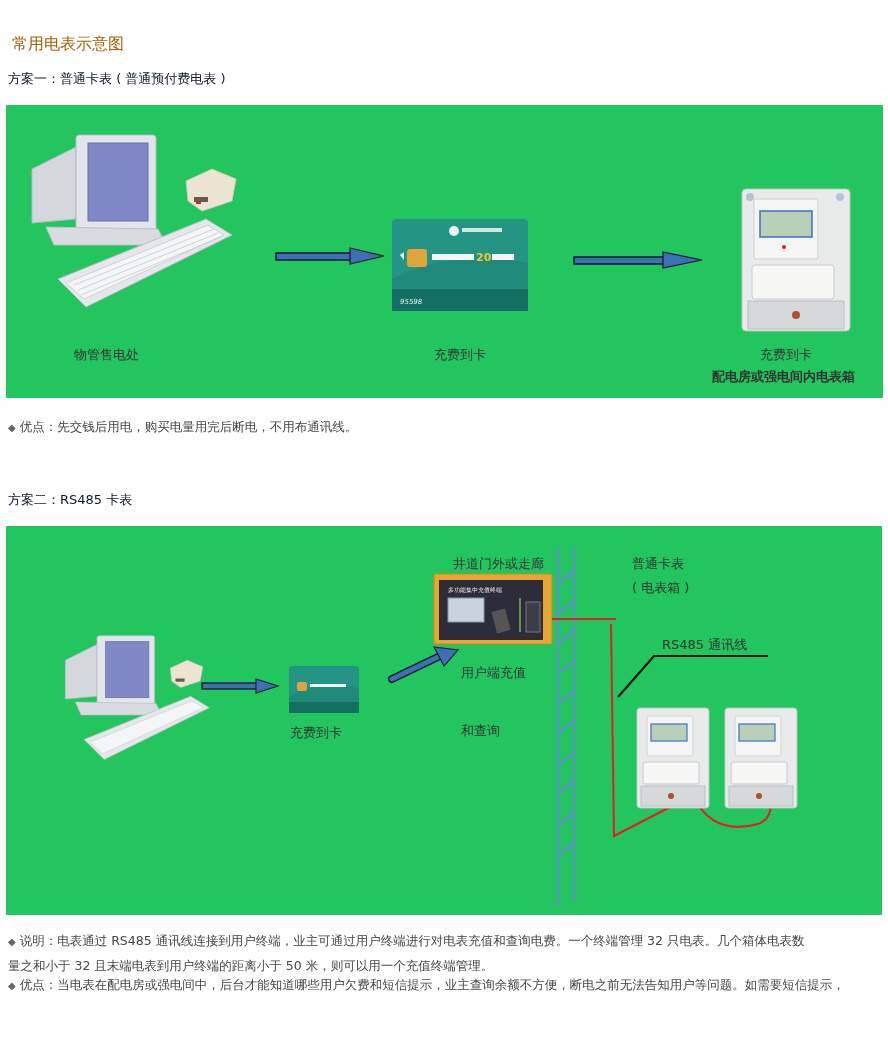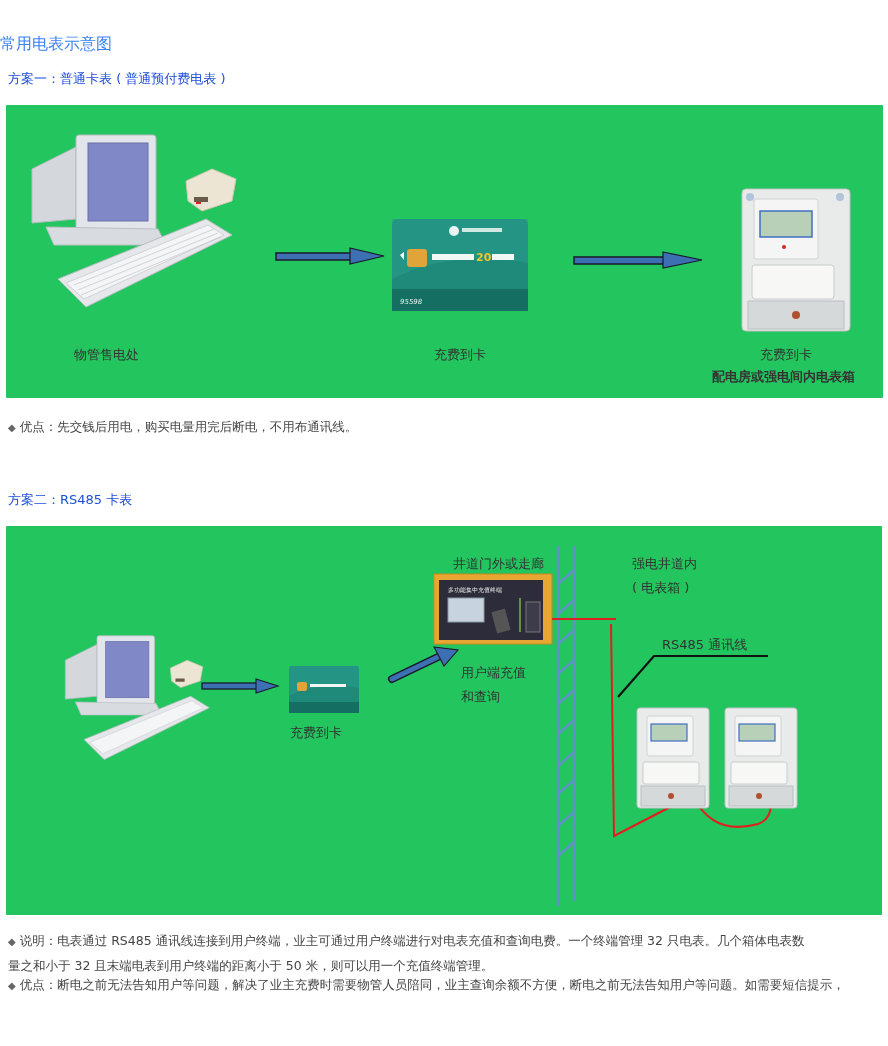--- a/index.html
+++ b/index.html
@@ -1,20 +1,20 @@
 <!DOCTYPE html>
 <html><head>
 <meta charset="utf-8">
 <style>
   html, body { margin: 0; padding: 0; background: #ffffff; }
   body { width: 888px; height: 1046px; position: relative; overflow: hidden;
          font-family: "DejaVu Sans", "Liberation Sans", sans-serif; color: #333; }
   .abs { position: absolute; }
-  .title { left: 0; top: 34px; font-size: 16px; color: #3b82f6; }
-  .subhead { font-size: 13px; color: #1d4ed8; }
+  .title { left: 12px; top: 34px; font-size: 16px; color: #a16207; }
+  .subhead { font-size: 13px; color: #0f172a; }
   .panel { background: #22c55e; border-radius: 1px; }
   .lbl { font-size: 13px; color: #333; white-space: nowrap; }
   .note { font-size: 12.5px; color: #444; line-height: 24px; }
   .note .dot { color: #666; font-size: 10px; margin-right: 4px; }
   svg { position: absolute; left: 0; top: 0; overflow: visible; }
 </style>
 </head>
 <body>
 
 <div class="abs title">常用电表示意图</div>
@@ -177,24 +177,24 @@
       <rect x="6" y="54" width="56" height="22" rx="2" fill="#f7f7f6" stroke="#c8cbcc"></rect>
       <rect x="4" y="78" width="64" height="20" fill="#d5d9da" stroke="#bcc0c2"></rect>
       <circle cx="34" cy="88" r="3" fill="#b05030"></circle>
     </g>
   </svg>
 </div>
 
 <div class="abs lbl" style="left:290px; top:724px;">充费到卡</div>
 <div class="abs lbl" style="left:453px; top:555px;">井道门外或走廊</div>
 <div class="abs lbl" style="left:461px; top:664px;">用户端充值</div>
-<div class="abs lbl" style="left:461px; top:688px;">和查询</div>
-<div class="abs lbl" style="left:632px; top:555px;">强电井道内</div>
+<div class="abs lbl" style="left:461px; top:722px;">和查询</div>
+<div class="abs lbl" style="left:632px; top:555px;">普通卡表</div>
 <div class="abs lbl" style="left:632px; top:579px;">( 电表箱 )</div>
 <div class="abs lbl" style="left:662px; top:636px;">RS485 通讯线</div>
 
 <div class="abs note" style="left:8px; top:929px; width:878px;">
   <div><span class="dot">◆</span><span>说明：电表通过 RS485 通讯线连接到用户终端，业主可通过用户终端进行对电表充值和查询电费。一个终端管理 32 只电表。几个箱体电表数</span></div>
   <div><span>量之和小于 32 且末端电表到用户终端的距离小于 50 米，则可以用一个充值终端管理。</span></div>
 </div>
 <div class="abs note" style="left:8px; top:973px; width:878px;">
-  <div><span class="dot">◆</span><span>优点：断电之前无法告知用户等问题，解决了业主充费时需要物管人员陪同，业主查询余额不方便，断电之前无法告知用户等问题。如需要短信提示，</span></div>
+  <div><span class="dot">◆</span><span>优点：当电表在配电房或强电间中，后台才能知道哪些用户欠费和短信提示，业主查询余额不方便，断电之前无法告知用户等问题。如需要短信提示，</span></div>
 </div>
 
 </body></html>

